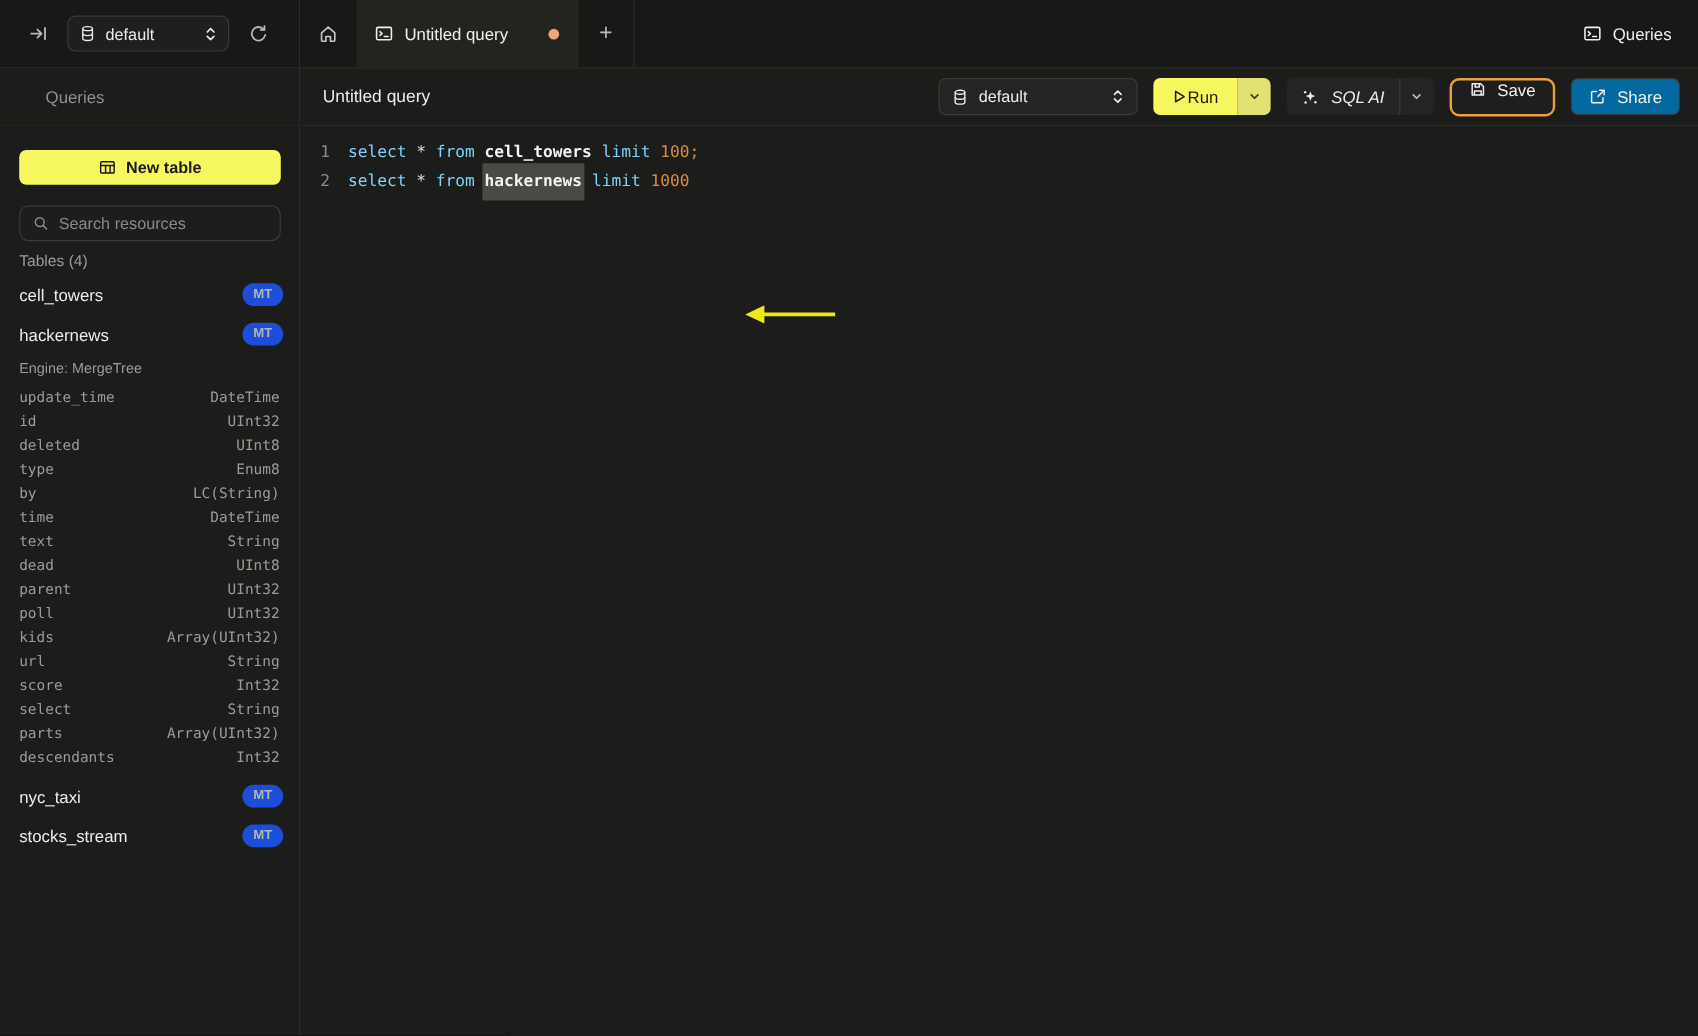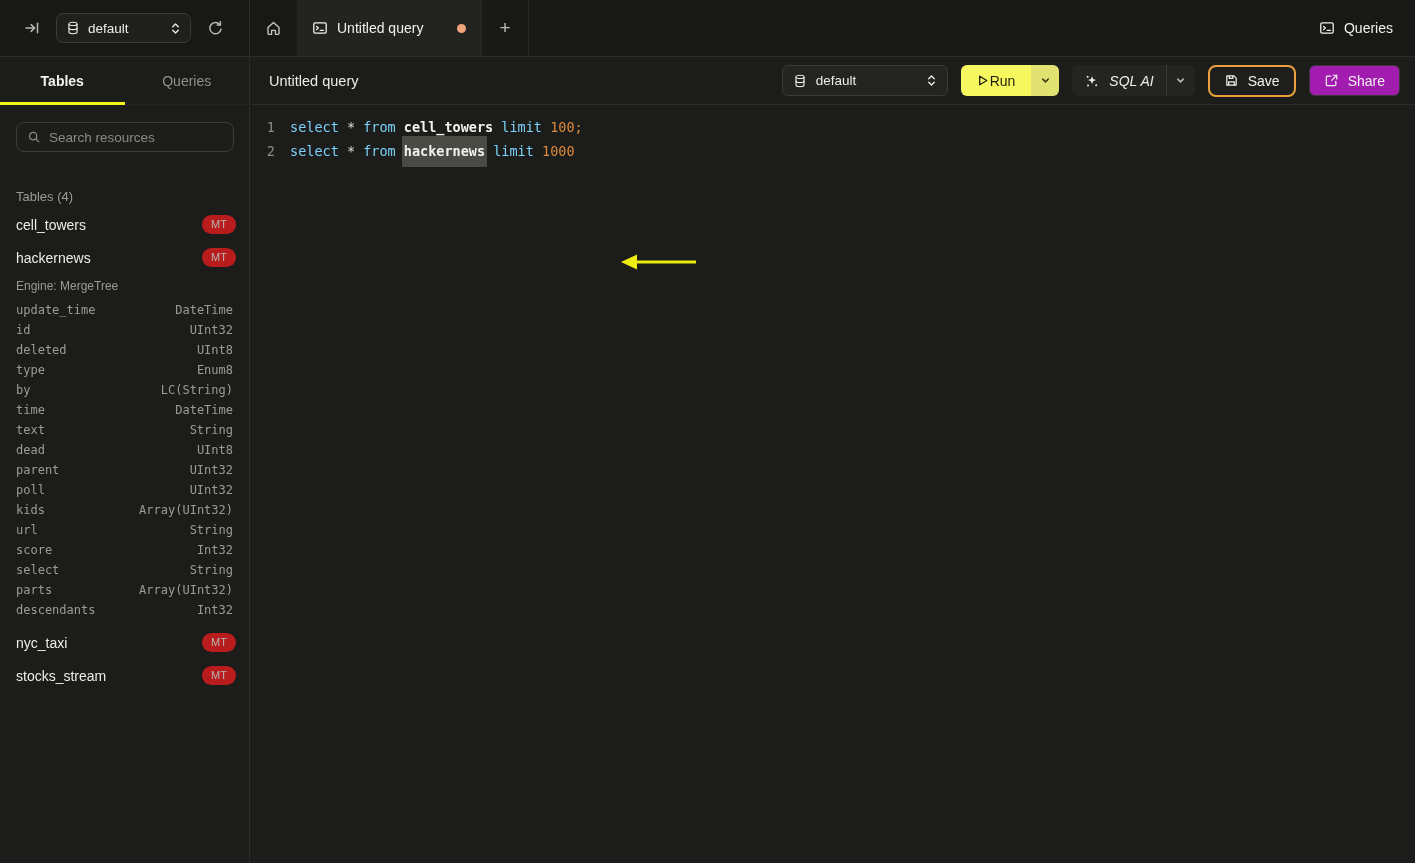--- a/index.html
+++ b/index.html
@@ -70,27 +70,27 @@
   }
   .search-box {
     margin:17px 16px 0; width:218px; height:30px; border:1px solid #3c3c3a; border-radius:8px;
     background:#1d1d1b; display:flex; align-items:center; padding:0 10px; gap:8px; color:#8a8a88;
   }
   .search-box input {
     flex:1; background:none; border:none; outline:none; color:#7dd3fc; font-size:13.5px;
     font-family:"Liberation Sans", sans-serif; min-width:0;
   }
   .search-box input::placeholder { color:#8a8a88; }
-  .section-label { margin:37px 16px 4px; font-size:13px; color:#9a9a98; }
+  .section-label { margin:9px 16px 4px; font-size:13px; color:#9a9a98; }
   .table-row {
     height:33px; display:flex; align-items:center; padding:0 13px 0 16px; cursor:pointer;
   }
   .table-name { flex:1; font-size:14px; font-weight:500; color:#ececea; }
   .mt-badge {
-    background:#b91c1c; color:#b5b5b3; font-size:11px; font-weight:normal;
+    background:#1d4ed8; color:#b5b5b3; font-size:11px; font-weight:bold;
     border-radius:10px; padding:3px 9px; line-height:1.2;text-align:center;
   }
   .engine-line { padding:0 16px; height:24px; line-height:24px; font-size:12px; color:#9a9a98; }
   .columns-list { padding:2px 0 6px; }
   .col-row {
     display:flex; justify-content:space-between; padding:0 16px; height:20px; line-height:20px;
     font-family:"DejaVu Sans Mono", monospace; font-size:12px; color:#9b9b99;
   }
 
   
@@ -113,25 +113,25 @@
     font-family:"Liberation Sans", sans-serif;
   }
   .run-caret { width:28px; background:#e2e273; border:none; color:#3c3c12; display:flex; align-items:center; justify-content:center; cursor:pointer; }
   .sqlai-main {
     display:flex; align-items:center; gap:9px; padding:0 12px; background:#242422;
     border:none; color:#ececea; font-size:14px; cursor:pointer; font-family:"Liberation Sans", sans-serif;font-style:italic;
   }
   .sqlai-caret { width:29px; background:#242422; border:none; border-left:1px solid #3a3a38; color:#b9b9b7; display:flex; align-items:center; justify-content:center; cursor:pointer; }
   .save-btn {
     height:32px; padding:0 14px; background:#1e1e1c; border:2px solid #e9a23b; border-radius:8px;
-    display:flex; align-items:center; gap:9px; color:#f0f0ee; font-size:14px; cursor:pointer;
+    display:flex; gap:9px; color:#f0f0ee; font-size:14px; cursor:pointer;
     font-family:"Liberation Sans", sans-serif;
   }
   .share-btn {
-    height:31px; padding:0 14px; background:#a21caf; border:1px solid #3a3a38; border-radius:6px;
+    height:31px; padding:0 14px; background:#0369a1; border:1px solid #3a3a38; border-radius:6px;
     display:flex; align-items:center; gap:9px; color:#f0f0ee; font-size:14px; cursor:pointer;
     font-family:"Liberation Sans", sans-serif;
   }
 
   
   .editor { position:relative; padding-top:10px; }
   .code-line {
     display:flex; height:24px; line-height:24px;
     font-family:"DejaVu Sans Mono", monospace; font-size:13.5px; white-space:pre;
   }
@@ -231,28 +231,36 @@
               <path d="M8.2 10.4h3.2"></path>
             </svg>
         </span>
         <span>Queries</span>
       </button>
     </div>
   </div>
 
   <div class="sidebar">
     <div class="side-tabs">
-      <button class="side-tab active">
-        <span>Tables</span>
-      </button>
       <button class="side-tab">
         <span>Queries</span>
       </button>
     </div>
 
+    <button class="new-table-btn">
+      <span>
+        <svg width="15" height="15" viewBox="0 0 16 16" fill="none" stroke="currentColor" stroke-width="1.3">
+            <rect x="2" y="3" width="12" height="10" rx="1"></rect>
+            <path d="M2 6.4h12"></path>
+            <path d="M6.4 6.4V13"></path>
+            <path d="M10.4 6.4V13"></path>
+          </svg>
+      </span>
+      <span>New table</span>
+    </button>
 
     <div class="search-box">
       <span>
         <svg width="14" height="14" viewBox="0 0 16 16" fill="none" stroke="currentColor" stroke-width="1.4" stroke-linecap="round">
             <circle cx="7" cy="7" r="4.2"></circle>
             <path d="m10.3 10.3 3.2 3.2"></path>
           </svg>
       </span>
       <input type="text" placeholder="Search resources" style="">
     </div>

